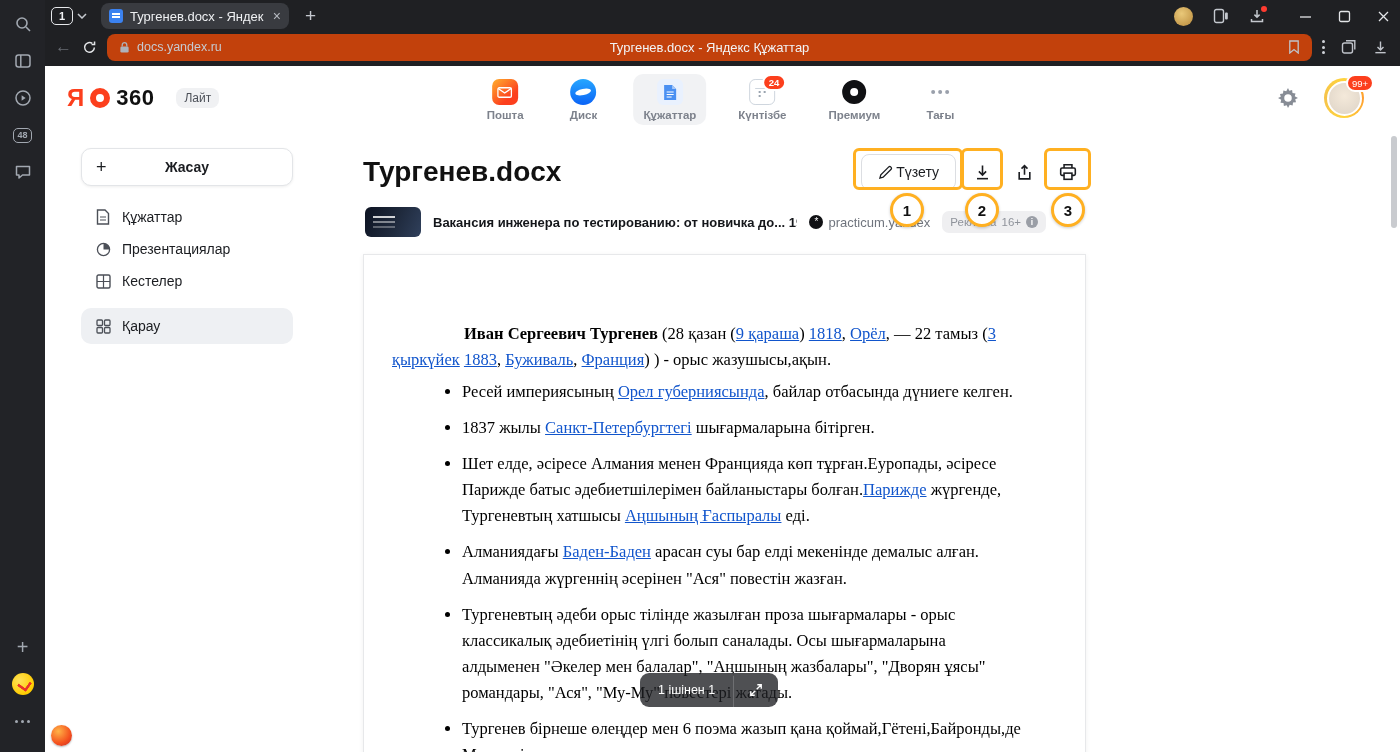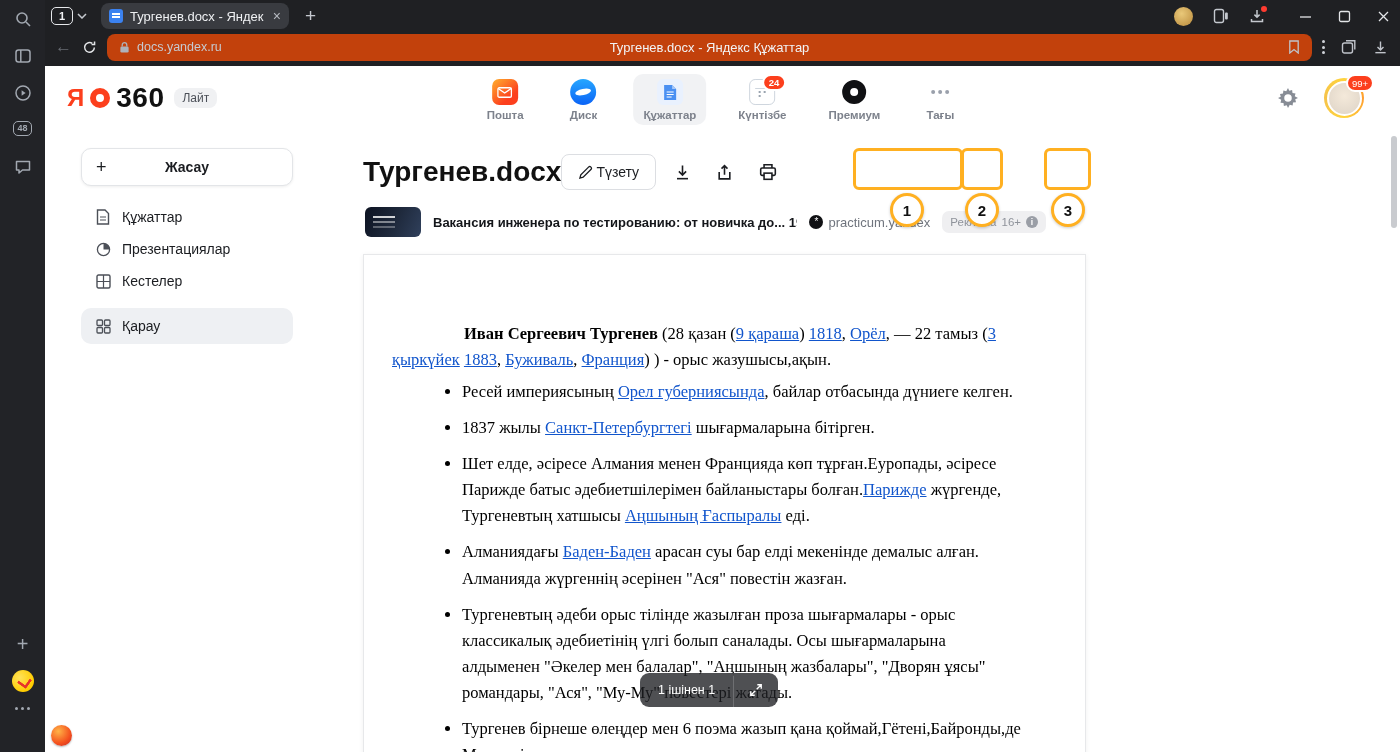--- a/index.html
+++ b/index.html
@@ -3,21 +3,21 @@
 <meta charset="utf-8">
 <style>
   * { margin:0; padding:0; box-sizing:border-box; }
   html,body { width:1400px; height:752px; overflow:hidden; background:#1f2023;
     font-family:"Liberation Sans","DejaVu Sans",sans-serif; }
   :root { --ann:#ffb021; }
 
   
   .rail { position:absolute; left:0; top:0; width:45px; height:752px; background:#222327;
     display:flex; flex-direction:column; align-items:center; padding:10px 0 8px; color:#a2a8b1; z-index:6; }
-  .rail-icon { width:28px; height:28px; display:flex; align-items:flex-start; justify-content:center; margin-bottom:9px; }
+  .rail-icon { width:28px; height:28px; display:flex; align-items:center; justify-content:center; margin-bottom:9px; }
   .rail-badge { font-size:9px; border:1.4px solid #a2a8b1; border-radius:5px; padding:2px 3px; line-height:1; font-weight:700; }
   .rail-spacer { flex:1; }
   .rail-plus { font-size:20px; color:#a2a8b1; }
   .yx-app { width:22px; height:22px; border-radius:50%; background:radial-gradient(circle at 35% 35%, #ffe25a, #ffcc00 70%); position:relative; }
   .yx-app::after { content:""; position:absolute; left:7px; top:6px; width:8px; height:8px; border-right:3px solid #e8342a; border-bottom:3px solid #e8342a; transform:rotate(35deg); border-radius:1px; }
   .dots-h { display:flex; gap:3px; } .dots-h i { width:3px; height:3px; border-radius:50%; background:#a2a8b1; }
   .dots-v { display:flex; flex-direction:column; gap:2.5px; } .dots-v i { width:3px; height:3px; border-radius:50%; background:#cfd2d8; }
 
   
   .chrome { position:absolute; left:45px; top:0; width:1355px; height:66px; }
@@ -45,22 +45,22 @@
   .addr-title { position:absolute; left:50%; transform:translateX(-50%); font-size:13px; color:#f2f3f5; white-space:nowrap; }
   .addr-right-in { margin-left:auto; color:#aeb3bb; display:flex; align-items:center; }
   .addr-icons { display:flex; align-items:center; gap:16px; color:#c0c4cb; }
 
   
   .app { position:absolute; left:45px; top:66px; width:1355px; height:686px; background:#fff; }
   .app-header { height:64px; display:flex; align-items:center; padding:0 22px; position:relative; }
   .logo { display:flex; align-items:center; gap:6px; }
   .logo-ya { color:#fc3f1d; font-weight:700; font-size:24px; }
   .logo-o { width:20px; height:20px; border-radius:50%; border:6px solid #fc3f1d; }
-  .logo-360 { font-weight:700; font-size:28px; color:#111; letter-spacing:0.5px; }
-  .plan-badge { background:#f0f1f3; color:#4c5058; border-radius:8px; font-size:12px; padding:3px 8px; margin-left:4px; }
+  .logo-360 { font-weight:700; font-size:22px; color:#111; letter-spacing:0.5px; }
+  .plan-badge { background:#f0f1f3; color:#4c5058; border-radius:8px; font-size:12px; padding:3px 8px; margin-left:16px; }
 
   .app-nav { position:absolute; left:50%; transform:translateX(-50%); top:8px; display:flex; gap:22px; }
   .nav-item { display:flex; flex-direction:column; align-items:center; gap:4px; padding:5px 10px 4px; border-radius:10px; cursor:pointer; min-width:56px; }
   .nav-item.active { background:#f1f2f4; }
   .nav-label { font-size:11.5px; color:#7d828c;font-weight:bold; }
   .nicon { width:26px; height:26px; position:relative; display:flex; align-items:center; justify-content:center; }
   .ic-mail { border-radius:7px; background:linear-gradient(140deg,#ffb02e,#fc3f1d 70%); }
   .ic-disk { border-radius:50%; background:linear-gradient(180deg,#27a7ff,#0b63f6); }
   .ic-disk i { width:16px; height:6px; background:#fff; border-radius:50%; transform:rotate(-12deg); }
   .ic-docs { border-radius:6px; background:#e9f1fe; }
@@ -80,21 +80,21 @@
     box-shadow:0 1px 3px rgba(0,0,0,0.07); display:flex; align-items:center; justify-content:center; position:relative;
     font-size:14px; font-weight:600; color:#1b1d21; cursor:pointer; }
   .create-btn .plus { position:absolute; left:14px; font-size:18px; font-weight:400; color:#1b1d21; }
   .side-list { margin-top:16px; width:212px; }
   .side-item { height:30px; display:flex; align-items:center; gap:11px; padding:0 14px; font-size:14px; color:#1b1d21; cursor:pointer; }
   .side-item + .side-item { margin-top:2px; }
   .side-item.active { height:36px; background:#eef0f3; border-radius:10px; margin-top:12px; }
   .side-ic { width:16px; height:16px; color:#4c5058; display:flex; align-items:center; justify-content:center; }
 
   .content { width:723px; position:relative; }
-  .content-header { margin-top:20px; height:44px; display:flex; align-items:center; }
+  .content-header { margin-top:20px; height:44px; display:flex; align-items:center; justify-content:space-between; }
   .doc-title { font-size:28px; font-weight:700; color:#111; }
   .toolbar { display:flex; align-items:center; gap:10px; }
   .edit-btn { height:36px; border:1px solid #dcdee2; border-radius:8px; background:#fff; padding:0 16px;
     display:flex; align-items:center; gap:3px; font-size:14px; color:#1b1d21; cursor:pointer; }
   .icon-btn { width:32px; height:36px; display:flex; align-items:center; justify-content:center; color:#1b1d21; cursor:pointer; }
   .icon-btn.print { width:36px; }
 
   .ad-row { margin-top:12px; height:32px; display:flex; align-items:center; gap:12px; padding:0 40px 0 2px; }
   .ad-thumb { width:56px; height:30px; border-radius:6px; flex:0 0 auto;
     background:linear-gradient(115deg,#0d1322,#1f2a3d 55%,#30405c); position:relative; overflow:hidden; }

